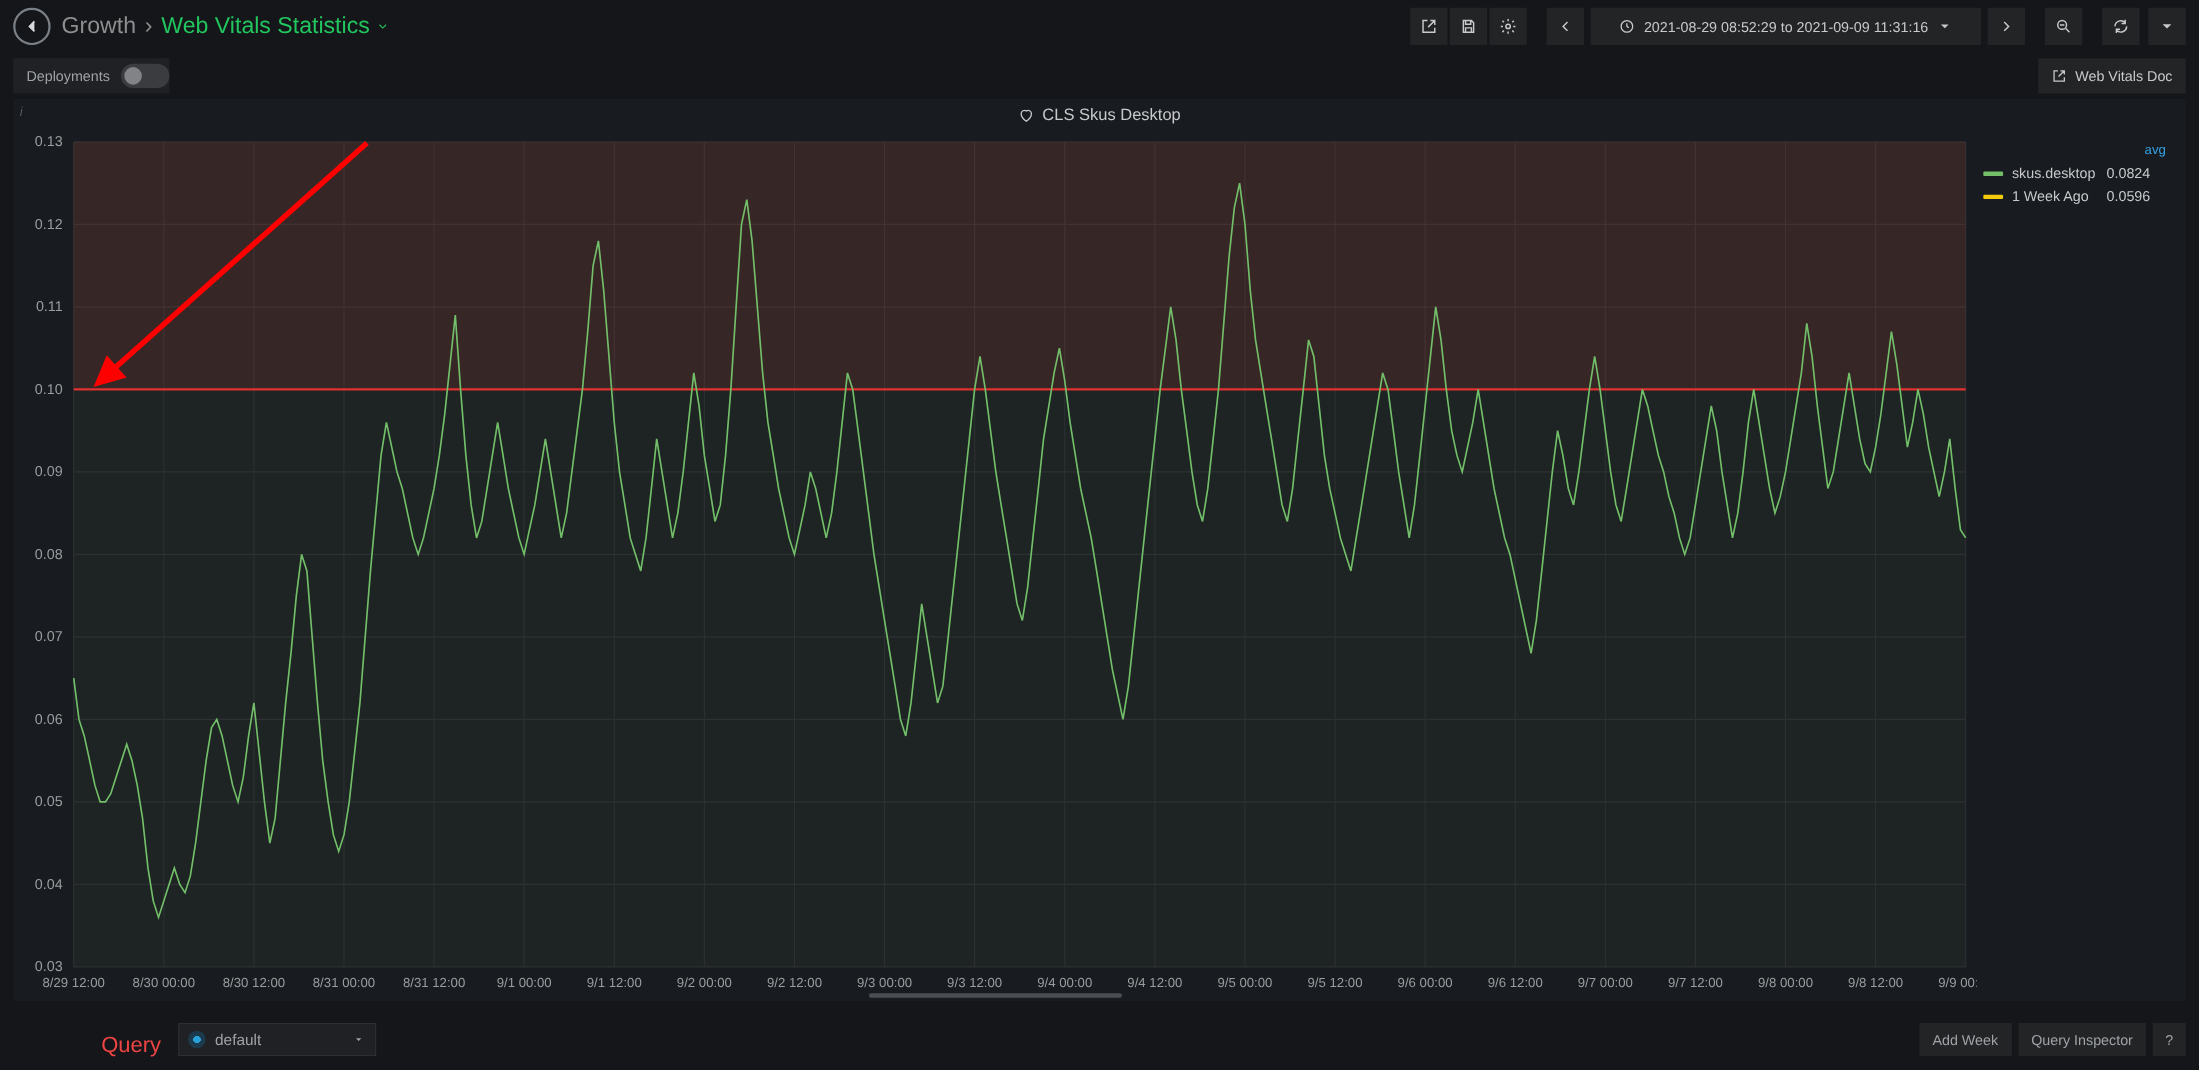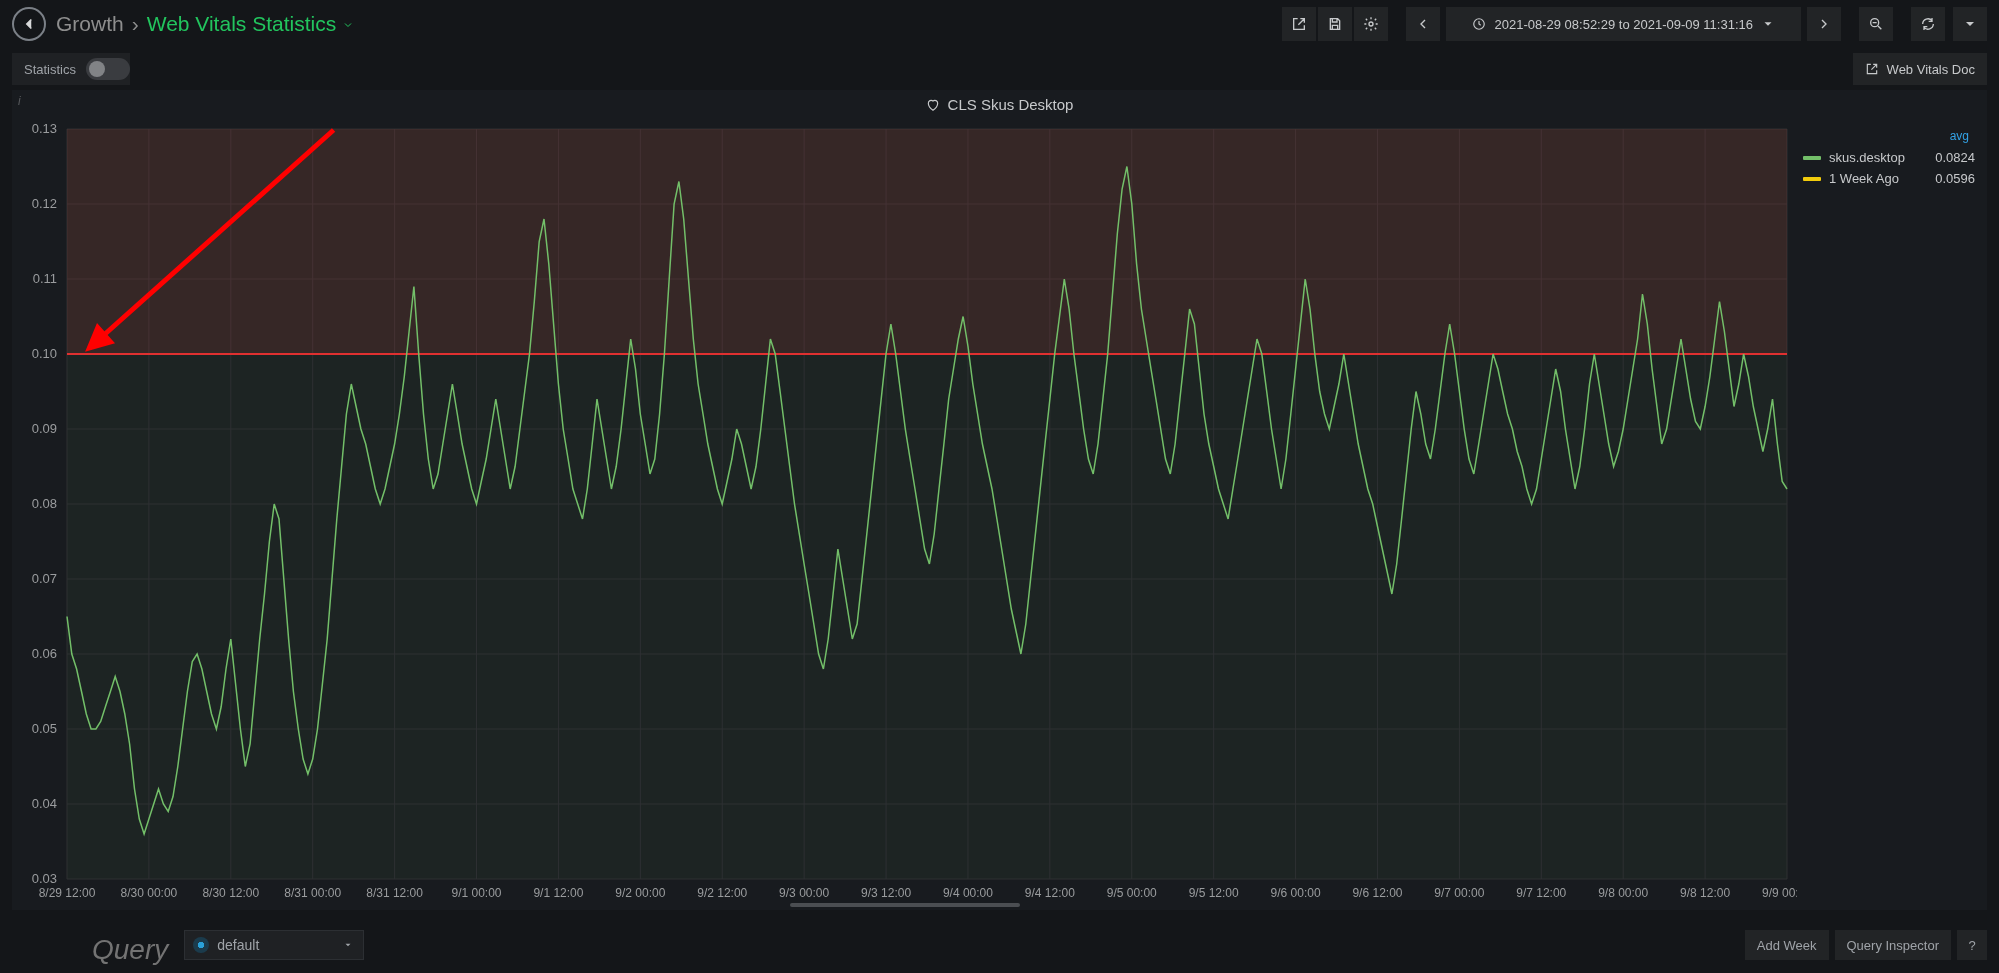--- a/index.html
+++ b/index.html
@@ -157,21 +157,21 @@
   }
   .legend-item {
     display: flex; align-items: center;
     padding: 3px 0;
     cursor: pointer;
   }
   .legend-swatch {
     width: 18px; height: 4px; border-radius: 1px; margin-right: 8px;
   }
   .legend-label { flex: 1; color: #c7c9cb; text-align: left; }
-  .legend-val { color: #c7c9cb; width: 60px; text-align: right; }
+  .legend-val { color: #c7c9cb; width: 60px; }
 
   .chart-svg { position: absolute; inset: 0; width: 100%; height: 100%; }
   .grid line { stroke: #2e3033; stroke-width: 1; }
   .plot-bg { fill: rgba(115,191,105,0.06); }
   .threshold-bg { fill: rgba(200,60,60,0.15); }
   .threshold-line { stroke: #e03030; stroke-width: 2; }
   .series-line { stroke: #73bf69; stroke-width: 1.5; fill: none; }
   .annotation-arrow { stroke: #ff0000; stroke-width: 5; fill: #ff0000; }
 
   
@@ -182,24 +182,23 @@
     align-items: center;
   }
   .tab-wrap {
     margin-left: 80px;
     height: 42px;
     display: flex;
     align-items: center;
     gap: 16px;
   }
   .query-tab {
-    font-size: 28px;
-    color: #737373;
+    font-size: 20px;
+    color: #ef4444;
     padding: 10px 0 0;
-    font-style: italic;
   }
   .ds-select {
     height: 30px;
     background: #1f2124;
     border: 1px solid #2c2f33;
     display: flex; align-items: center;
     gap: 8px;
     padding: 0 10px 0 8px;
     color: #9fa3a8;
     cursor: pointer;
@@ -310,21 +309,21 @@
     </div>
   <div class="btn">
       <svg viewBox="0 0 24 24">
         <path d="M6 9l6 6 6-6" fill="currentColor"></path>
       </svg>
     </div>
 </div>
 
 <div class="subbar">
   <div class="template-var">
-    <span class="label">Statistics</span>
+    <span class="label">Deployments</span>
     <div class="toggle"></div>
   </div>
   <div class="doc-link">
     <svg viewBox="0 0 24 24">
         <path d="M14 4h6v6M20 4l-9 9M10 4H4v16h16v-6" stroke="currentColor" stroke-width="2" fill="none"></path>
       </svg>
     <span>Web Vitals Doc</span>
   </div>
 </div>
 

